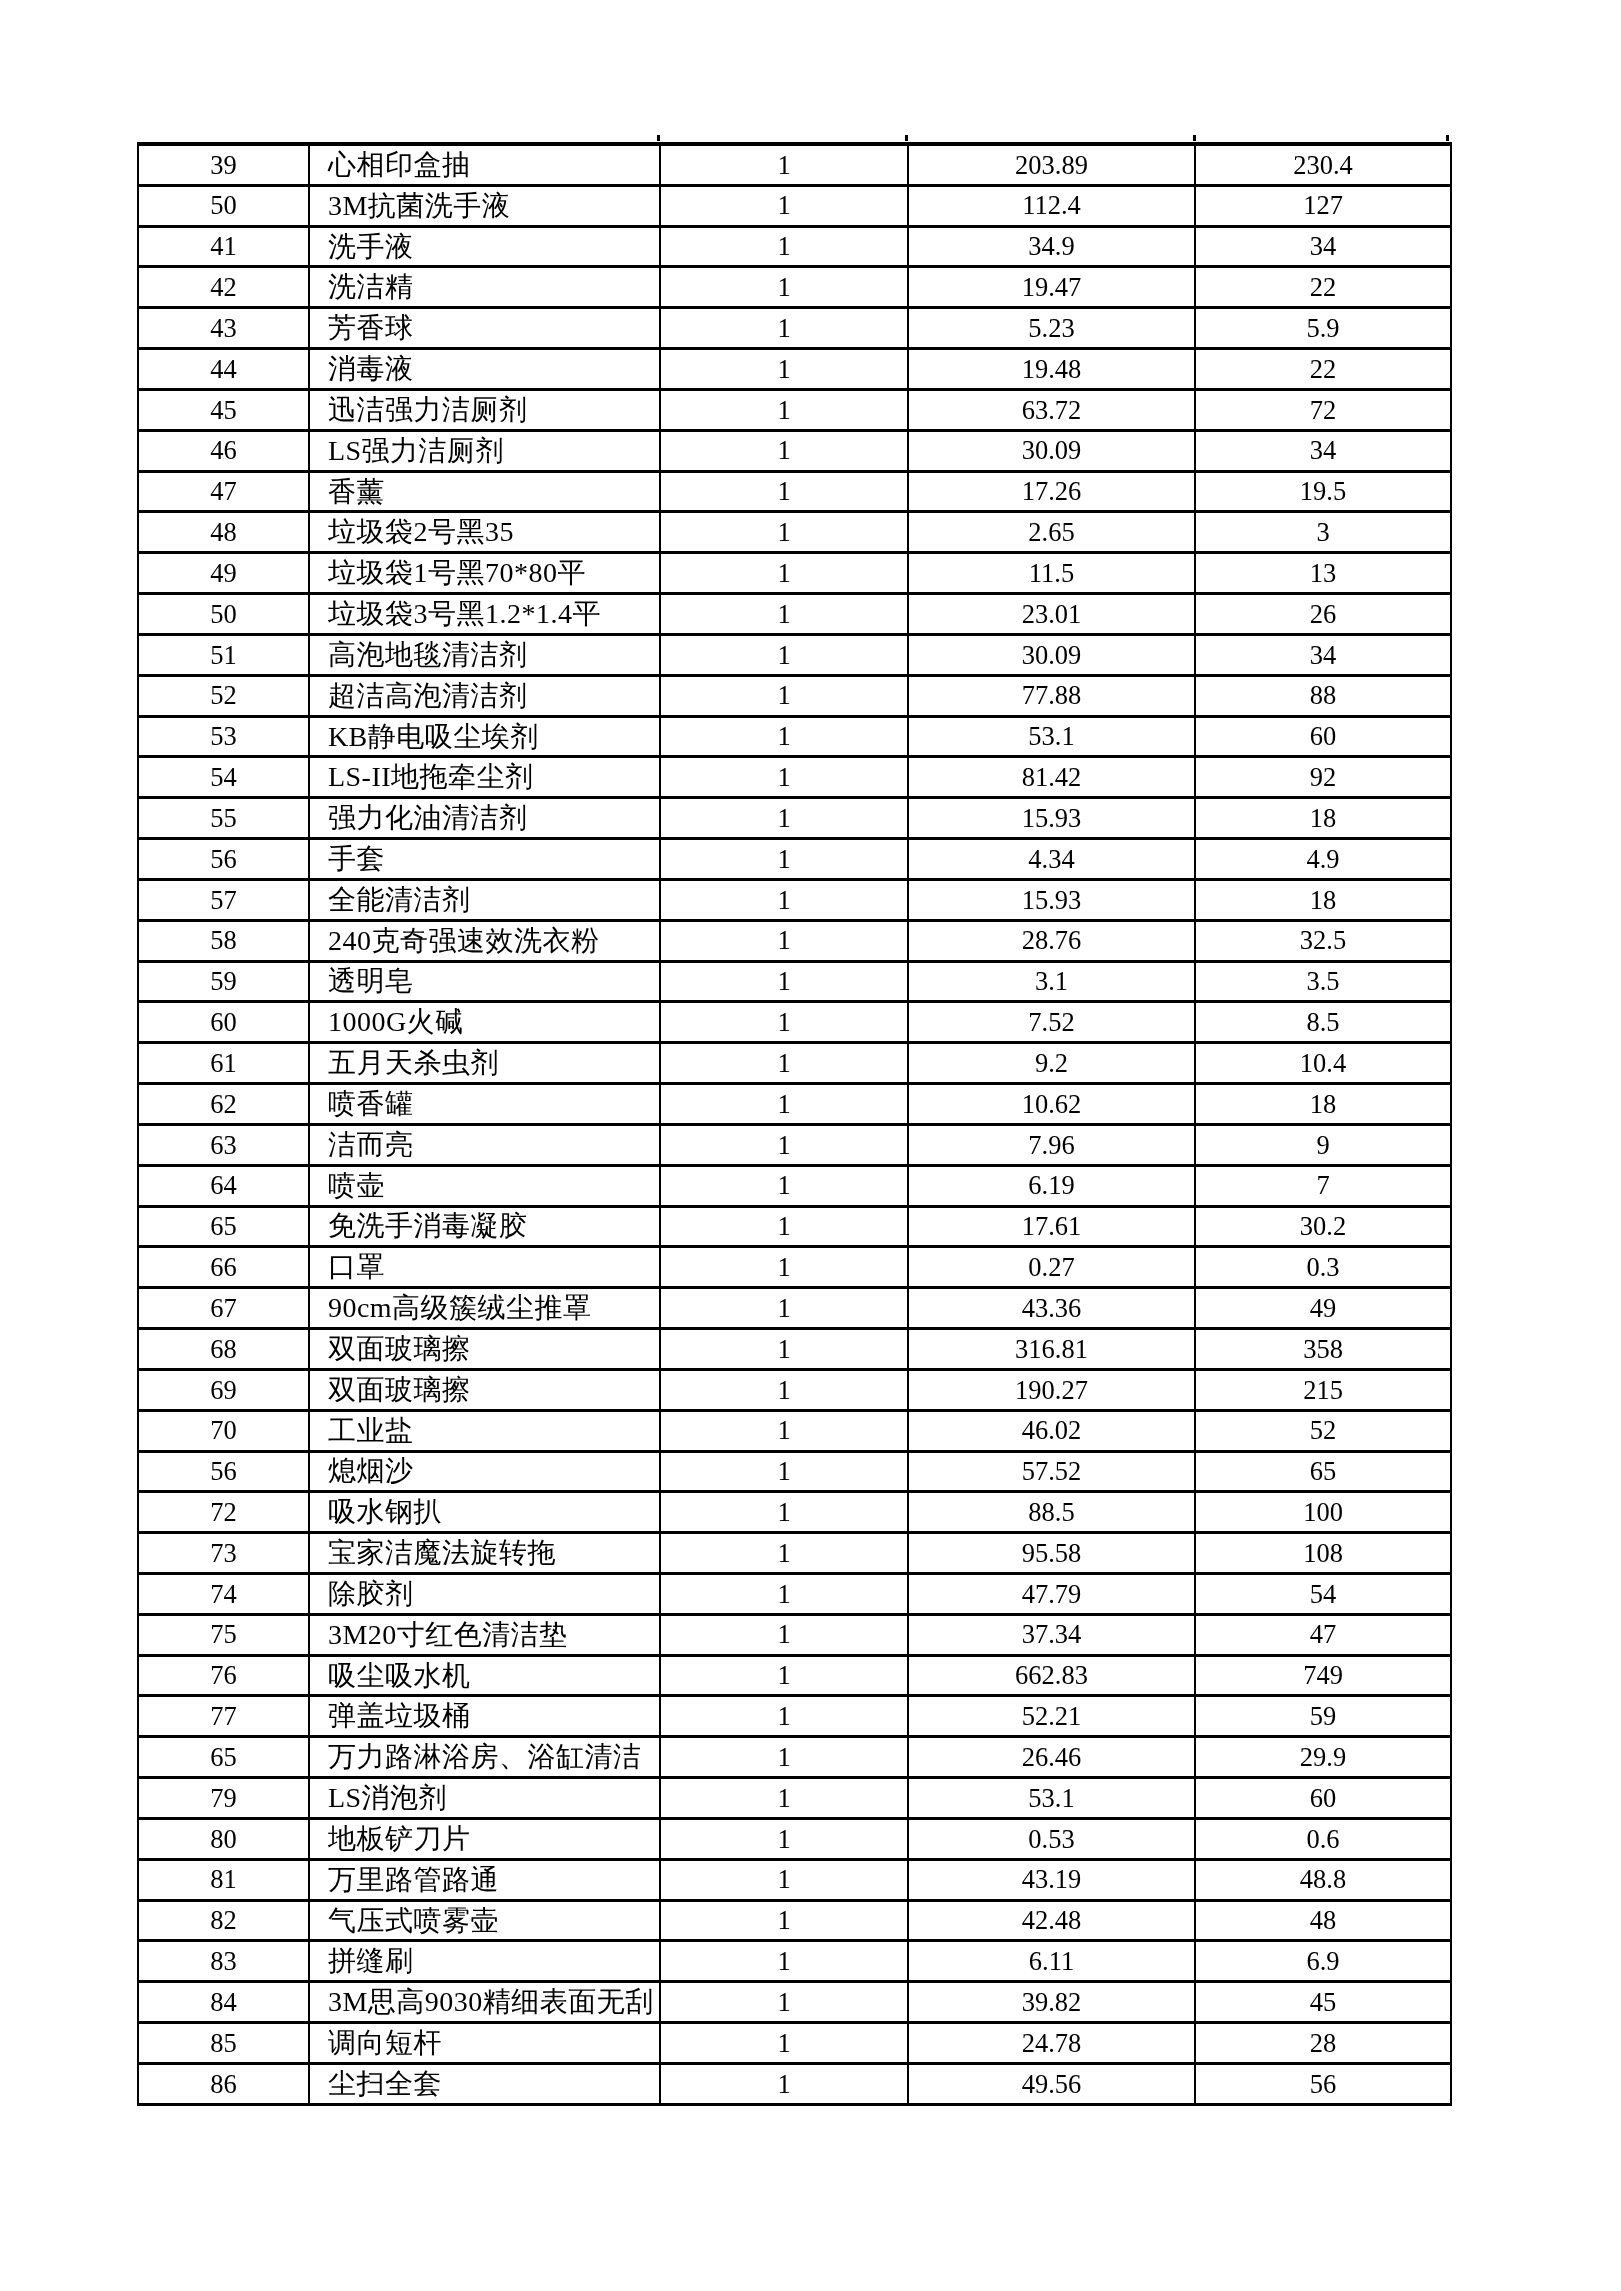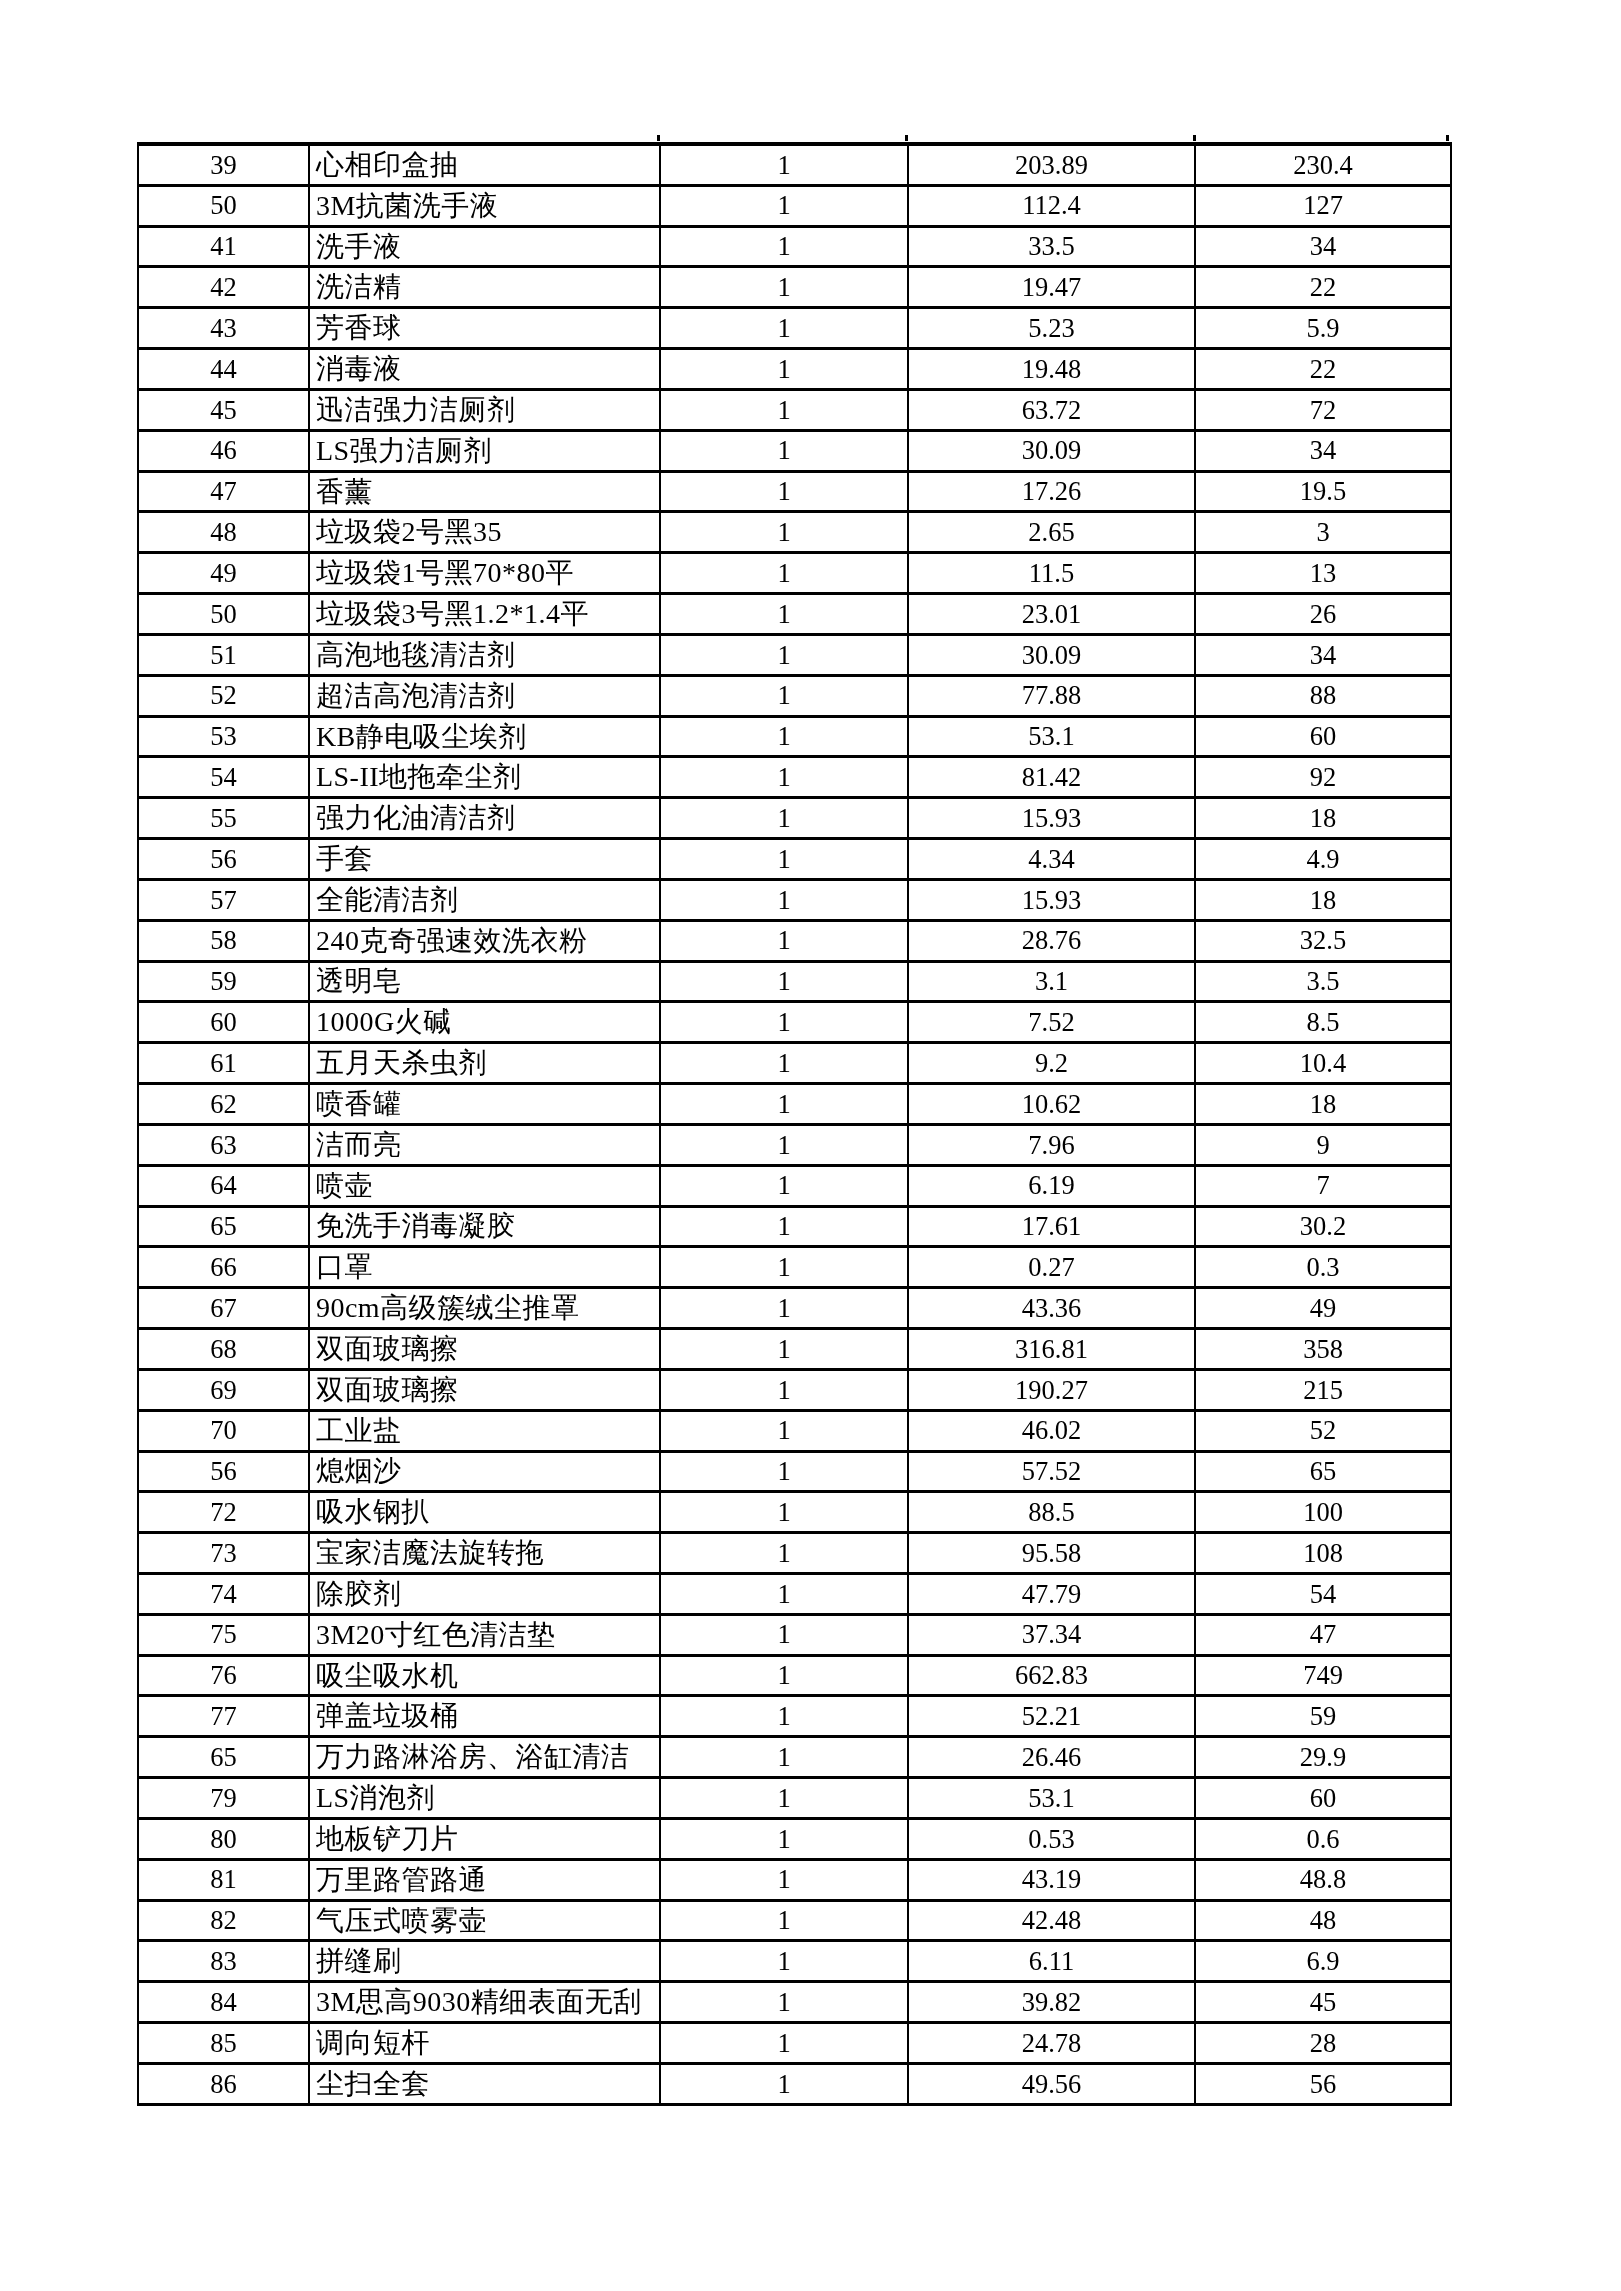--- a/index.html
+++ b/index.html
@@ -50,20 +50,21 @@
   .cell.col-name,
   .cell.col-qty,
   .cell.col-price {
     border-right: 2.9px solid #000;
   }
   .cell.col-name {
     justify-content: flex-start;
     padding-left: 5.9px;
     font-size: 28px;
     letter-spacing: 0.5px;
+    margin-left: 12px;
   }
   
   .tick {
     position: absolute;
     top: -10.8px;
     width: 2.9px;
     height: 5.9px;
     background: #000;
   }
   .tick.t1 { left: 518px; }
@@ -92,21 +93,21 @@
     <div class="cell col-no">50</div>
     <div class="cell col-name">3M抗菌洗手液</div>
     <div class="cell col-qty">1</div>
     <div class="cell col-price">112.4</div>
     <div class="cell col-amount">127</div>
   </div>
       <div class="row">
     <div class="cell col-no">41</div>
     <div class="cell col-name">洗手液</div>
     <div class="cell col-qty">1</div>
-    <div class="cell col-price">33.5</div>
+    <div class="cell col-price">34.9</div>
     <div class="cell col-amount">34</div>
   </div>
       <div class="row">
     <div class="cell col-no">42</div>
     <div class="cell col-name">洗洁精</div>
     <div class="cell col-qty">1</div>
     <div class="cell col-price">19.47</div>
     <div class="cell col-amount">22</div>
   </div>
       <div class="row">

